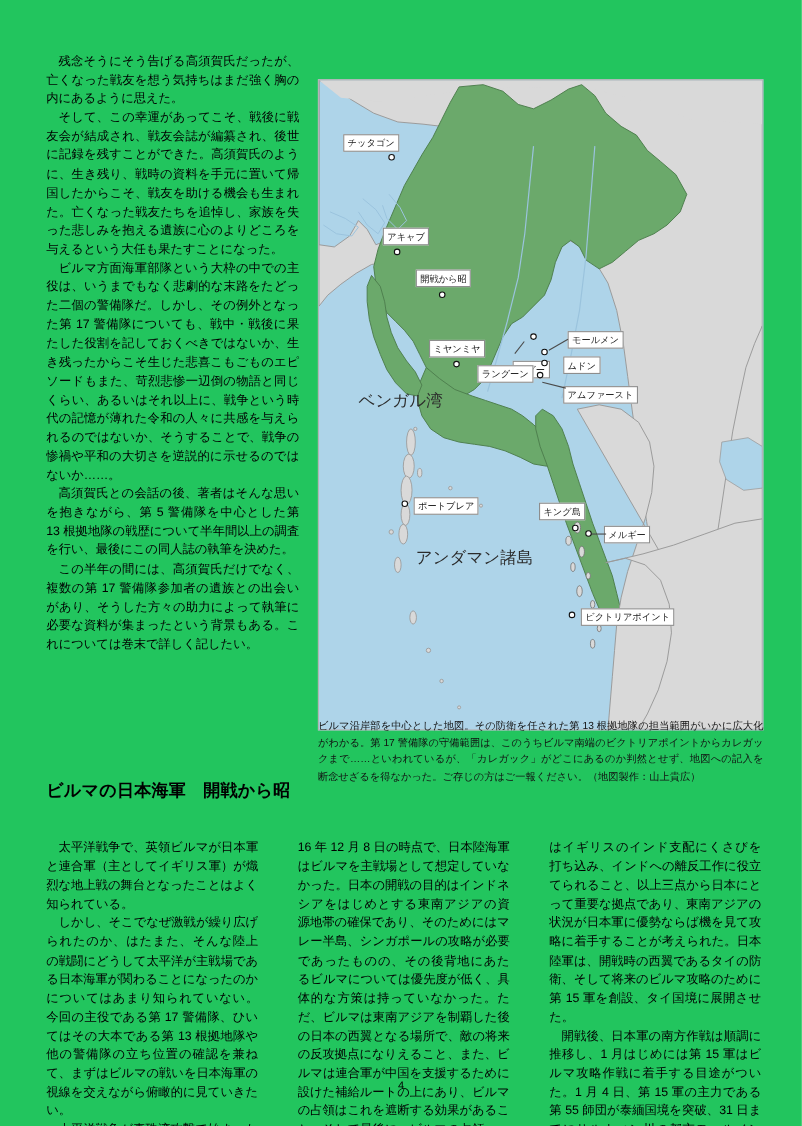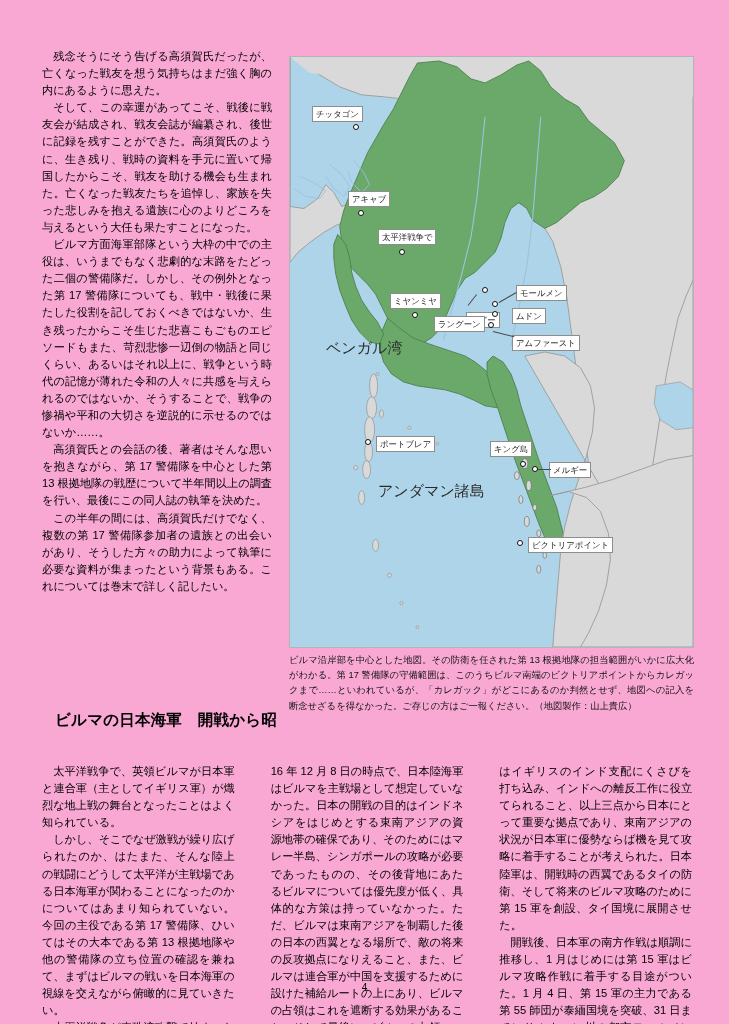--- a/index.html
+++ b/index.html
@@ -13,21 +13,21 @@
     position: relative;
     font-family: "Liberation Sans", "DejaVu Sans", sans-serif;
     color: #000000;
     overflow: hidden;
   }
 
   
   .page {
     position: absolute;
     inset: 0;
-    background: #f9a8d4;
+    background: #22c55e;
   }
 
   
   .left-col {
     position: absolute;
     left: 42px;
     top: 48px;
     width: 230px;
   }
   .body-p {
@@ -45,21 +45,20 @@
   
   .section-heading {
     position: absolute;
     left: 42px;
     top: 705px;
     width: 248px;
     font-size: 15.5px;
     font-weight: bold;
     line-height: 29px;
     letter-spacing: 0.2px;
-    text-align: center;
   }
 
   
   .cols {
     position: absolute;
     left: 42px;
     top: 763px;
     width: 650px;
     height: 205px;
     display: flex;
@@ -70,21 +69,21 @@
   }
   .col .body-p {
     font-size: 11.2px;
     line-height: 17.1px;
   }
 
   
   .map-figure {
     position: absolute;
     left: 289px;
-    top: 56px;
+    top: 72px;
     width: 405px;
     height: 592px;
   }
   .map-frame {
     position: absolute;
     inset: 0;
     background: #aed4e9;
     border: 1px solid #b4b4b4;
     overflow: hidden;
   }
@@ -151,21 +150,21 @@
 </style>
 </head>
 <body>
 
 <div class="page">
 
   <div class="left-col">
     <p class="body-p indent">残念そうにそう告げる高須賀氏だったが、亡くなった戦友を想う気持ちはまだ強く胸の内にあるように思えた。</p>
     <p class="body-p indent">そして、この幸運があってこそ、戦後に戦友会が結成され、戦友会誌が編纂され、後世に記録を残すことができた。高須賀氏のように、生き残り、戦時の資料を手元に置いて帰国したからこそ、戦友を助ける機会も生まれた。亡くなった戦友たちを追悼し、家族を失った悲しみを抱える遺族に心のよりどころを与えるという大任も果たすことになった。</p>
     <p class="body-p indent">ビルマ方面海軍部隊という大枠の中での主役は、いうまでもなく悲劇的な末路をたどった二個の警備隊だ。しかし、その例外となった第 17 警備隊についても、戦中・戦後に果たした役割を記しておくべきではないか、生き残ったからこそ生じた悲喜こもごものエピソードもまた、苛烈悲惨一辺倒の物語と同じくらい、あるいはそれ以上に、戦争という時代の記憶が薄れた令和の人々に共感を与えられるのではないか、そうすることで、戦争の惨禍や平和の大切さを逆説的に示せるのではないか……。</p>
-    <p class="body-p indent">高須賀氏との会話の後、著者はそんな思いを抱きながら、第 17 警備隊を中心とした第 13 根拠地隊の戦歴について半年間以上の調査を行い、最後にこの同人誌の執筆を決めた。</p>
+    <p class="body-p indent">高須賀氏との会話の後、著者はそんな思いを抱きながら、第 5 警備隊を中心とした第 13 根拠地隊の戦歴について半年間以上の調査を行い、最後にこの同人誌の執筆を決めた。</p>
     <p class="body-p indent">この半年の間には、高須賀氏だけでなく、複数の第 17 警備隊参加者の遺族との出会いがあり、そうした方々の助力によって執筆に必要な資料が集まったという背景もある。これについては巻末で詳しく記したい。</p>
   </div>
 
   <div class="section-heading">
     <div>ビルマの日本海軍　開戦から昭</div>
   </div>
 
   <div class="cols">
     <div class="col">
       <p class="body-p indent">太平洋戦争で、英領ビルマが日本軍と連合軍（主としてイギリス軍）が熾烈な地上戦の舞台となったことはよく知られている。</p>
@@ -299,21 +298,21 @@
           <path d="M64,104 L74,116 L80,128 L72,136 L62,126 L58,114"></path>
         </g>
       </svg>
 
       <div class="map-label" style="left:22px; top:49px;">チッタゴン</div>
       <div class="map-dot" style="left:63px; top:67px;"></div>
 
       <div class="map-label" style="left:58px; top:134px;">アキャブ</div>
       <div class="map-dot" style="left:68px; top:153px;"></div>
 
-      <div class="map-label" style="left:88px; top:172px;">太平洋戦争で</div>
+      <div class="map-label" style="left:88px; top:172px;">開戦から昭</div>
       <div class="map-dot" style="left:109px; top:192px;"></div>
 
       <div class="map-label" style="left:176px; top:211px;margin-top:44px;">ペグー</div>
       <div class="map-dot" style="left:192px; top:230px;"></div>
 
       <div class="map-label" style="left:226px; top:228px;">モールメン</div>
       <div class="leader" style="left:209px; top:245px; width:20px; transform:rotate(-30deg);"></div>
       <div class="map-dot" style="left:202px; top:244px;"></div>
 
       <div class="map-label" style="left:100px; top:236px;">ミヤンミヤ</div>

